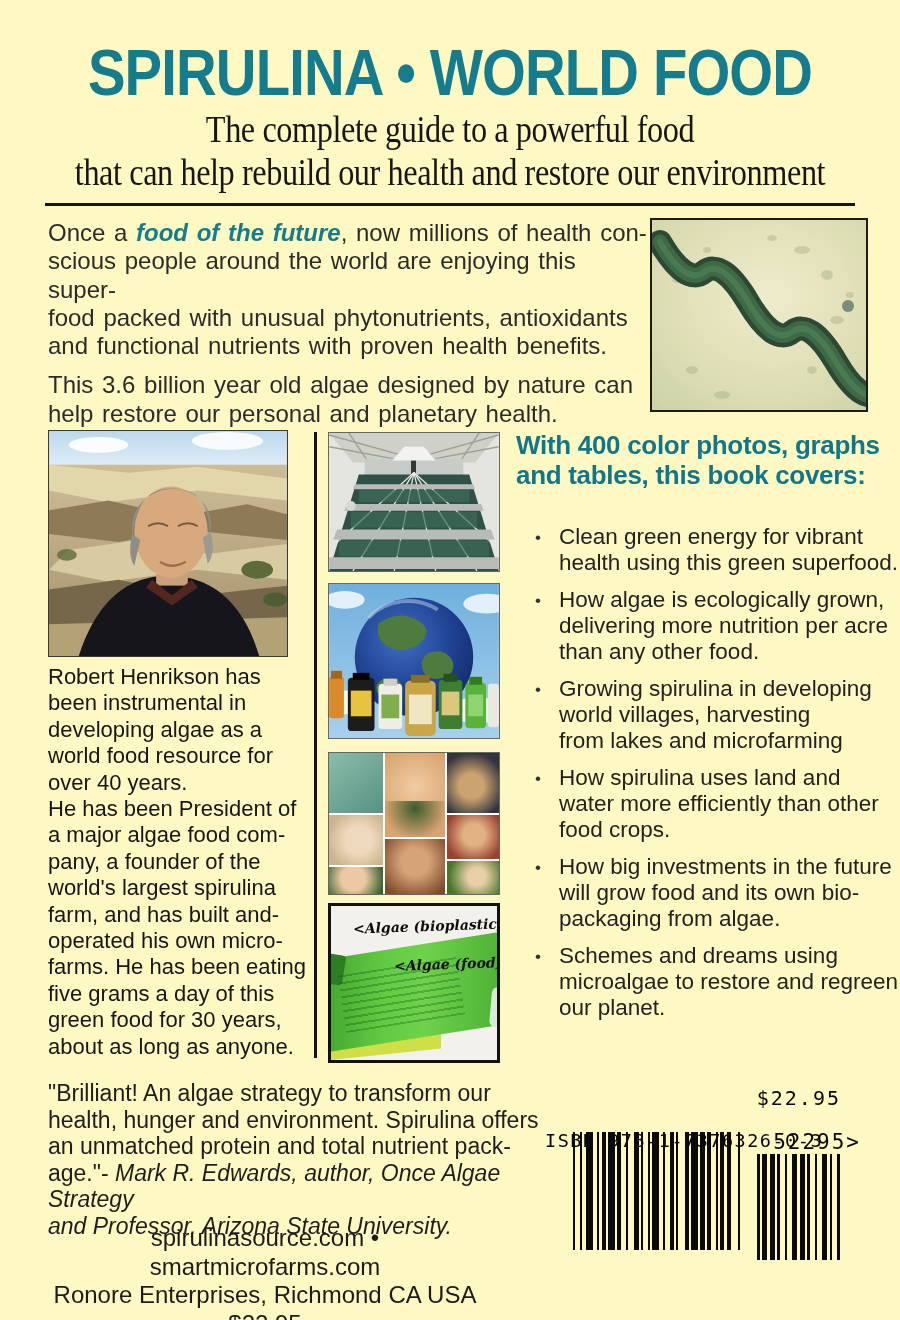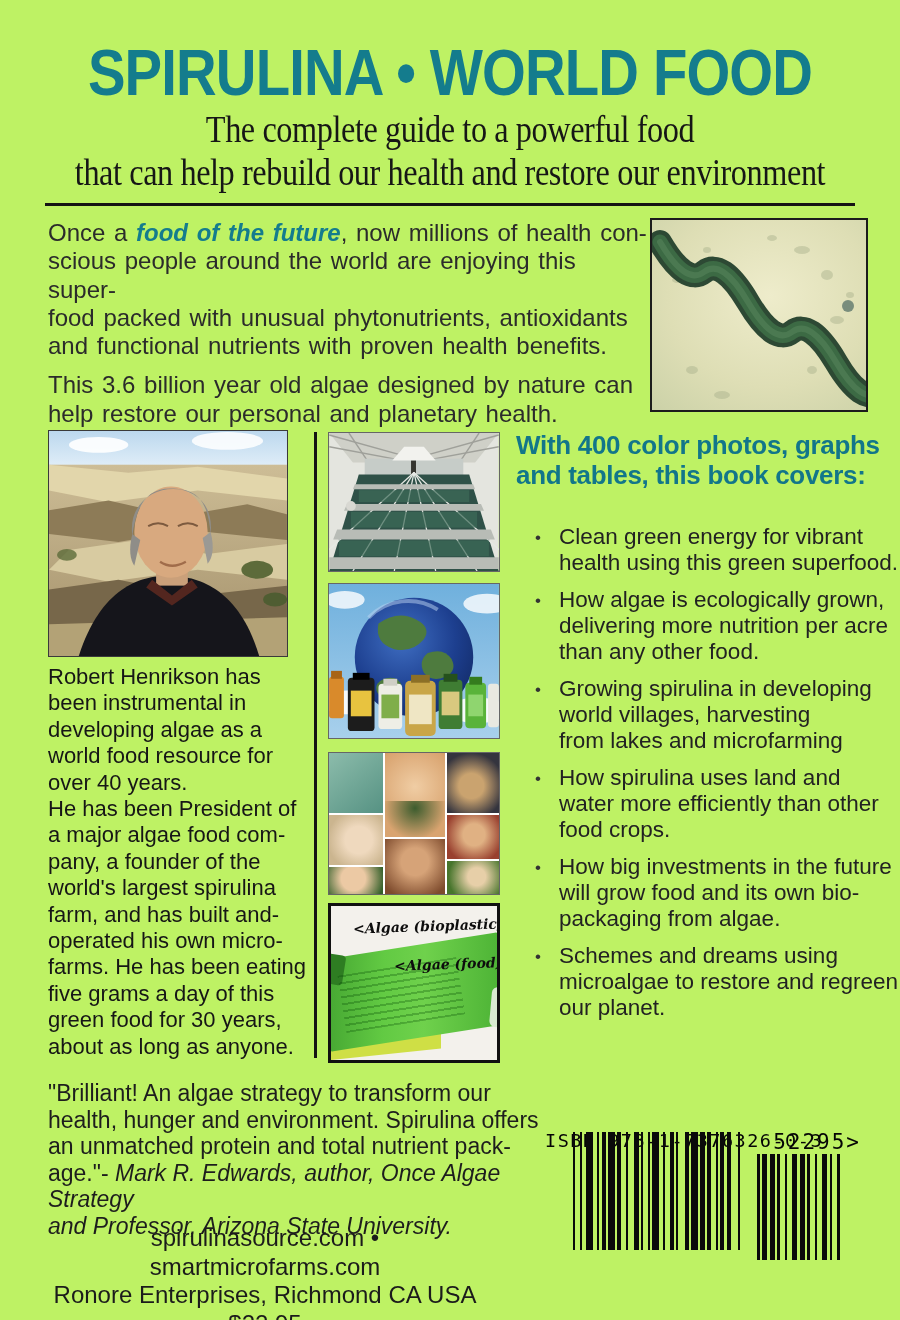--- a/index.html
+++ b/index.html
@@ -1,16 +1,16 @@
 <!DOCTYPE html>
 <html lang="en"><head>
 <meta charset="utf-8">
 <style>
   html,body{margin:0;padding:0;}
-  .page{position:relative;width:900px;height:1320px;background:#bef264;overflow:hidden;
+  .page{position:relative;width:900px;height:1320px;background:#fef9c3;overflow:hidden;
         font-family:"Liberation Sans",sans-serif;color:#222;}
   .preline{white-space:pre-line;}
 
   
   .title{position:absolute;left:0;top:36px;width:900px;text-align:center;
          font-family:"Liberation Sans",sans-serif;font-weight:bold;font-size:64px;
          color:#147c8d;letter-spacing:-1px;transform:scaleX(.88);transform-origin:center;
          white-space:nowrap;}
   .subtitle{position:absolute;left:0;top:108px;width:900px;text-align:center;
             font-family:"Liberation Serif",serif;font-size:38px;line-height:43px;color:#161616;
@@ -326,20 +326,21 @@
 health, hunger and environment. Spirulina offers
 an unmatched protein and total nutrient pack-
 age."- </span><span class="attr">Mark R. Edwards, author, Once Algae Strategy
 and Professor, Arizona State University.</span></div>
 
   <div class="footer-lines">
     <div>spirulinasource.com • smartmicrofarms.com</div>
     <div>Ronore Enterprises, Richmond CA USA $22.95</div>
   </div>
 
+  <div class="bc-price">$22.95</div>
   <div class="bc-isbn">ISBN 978-1-7376326-0-3</div>
   <div class="bc-supp-num">52295&gt;</div>
   <div class="bc-main">
       <div style="flex: 0 0 auto; height: 100%; width: 2.2px; background: rgb(10, 10, 10);"></div>
       <div style="flex: 0 0 auto; height: 100%; width: 4.4px; background: transparent;"></div>
       <div style="flex: 0 0 auto; height: 100%; width: 2.2px; background: rgb(10, 10, 10);"></div>
       <div style="flex: 0 0 auto; height: 100%; width: 4.4px; background: transparent;"></div>
       <div style="flex: 0 0 auto; height: 100%; width: 6.6px; background: rgb(10, 10, 10);"></div>
       <div style="flex: 0 0 auto; height: 100%; width: 4.4px; background: transparent;"></div>
       <div style="flex: 0 0 auto; height: 100%; width: 2.2px; background: rgb(10, 10, 10);"></div>

